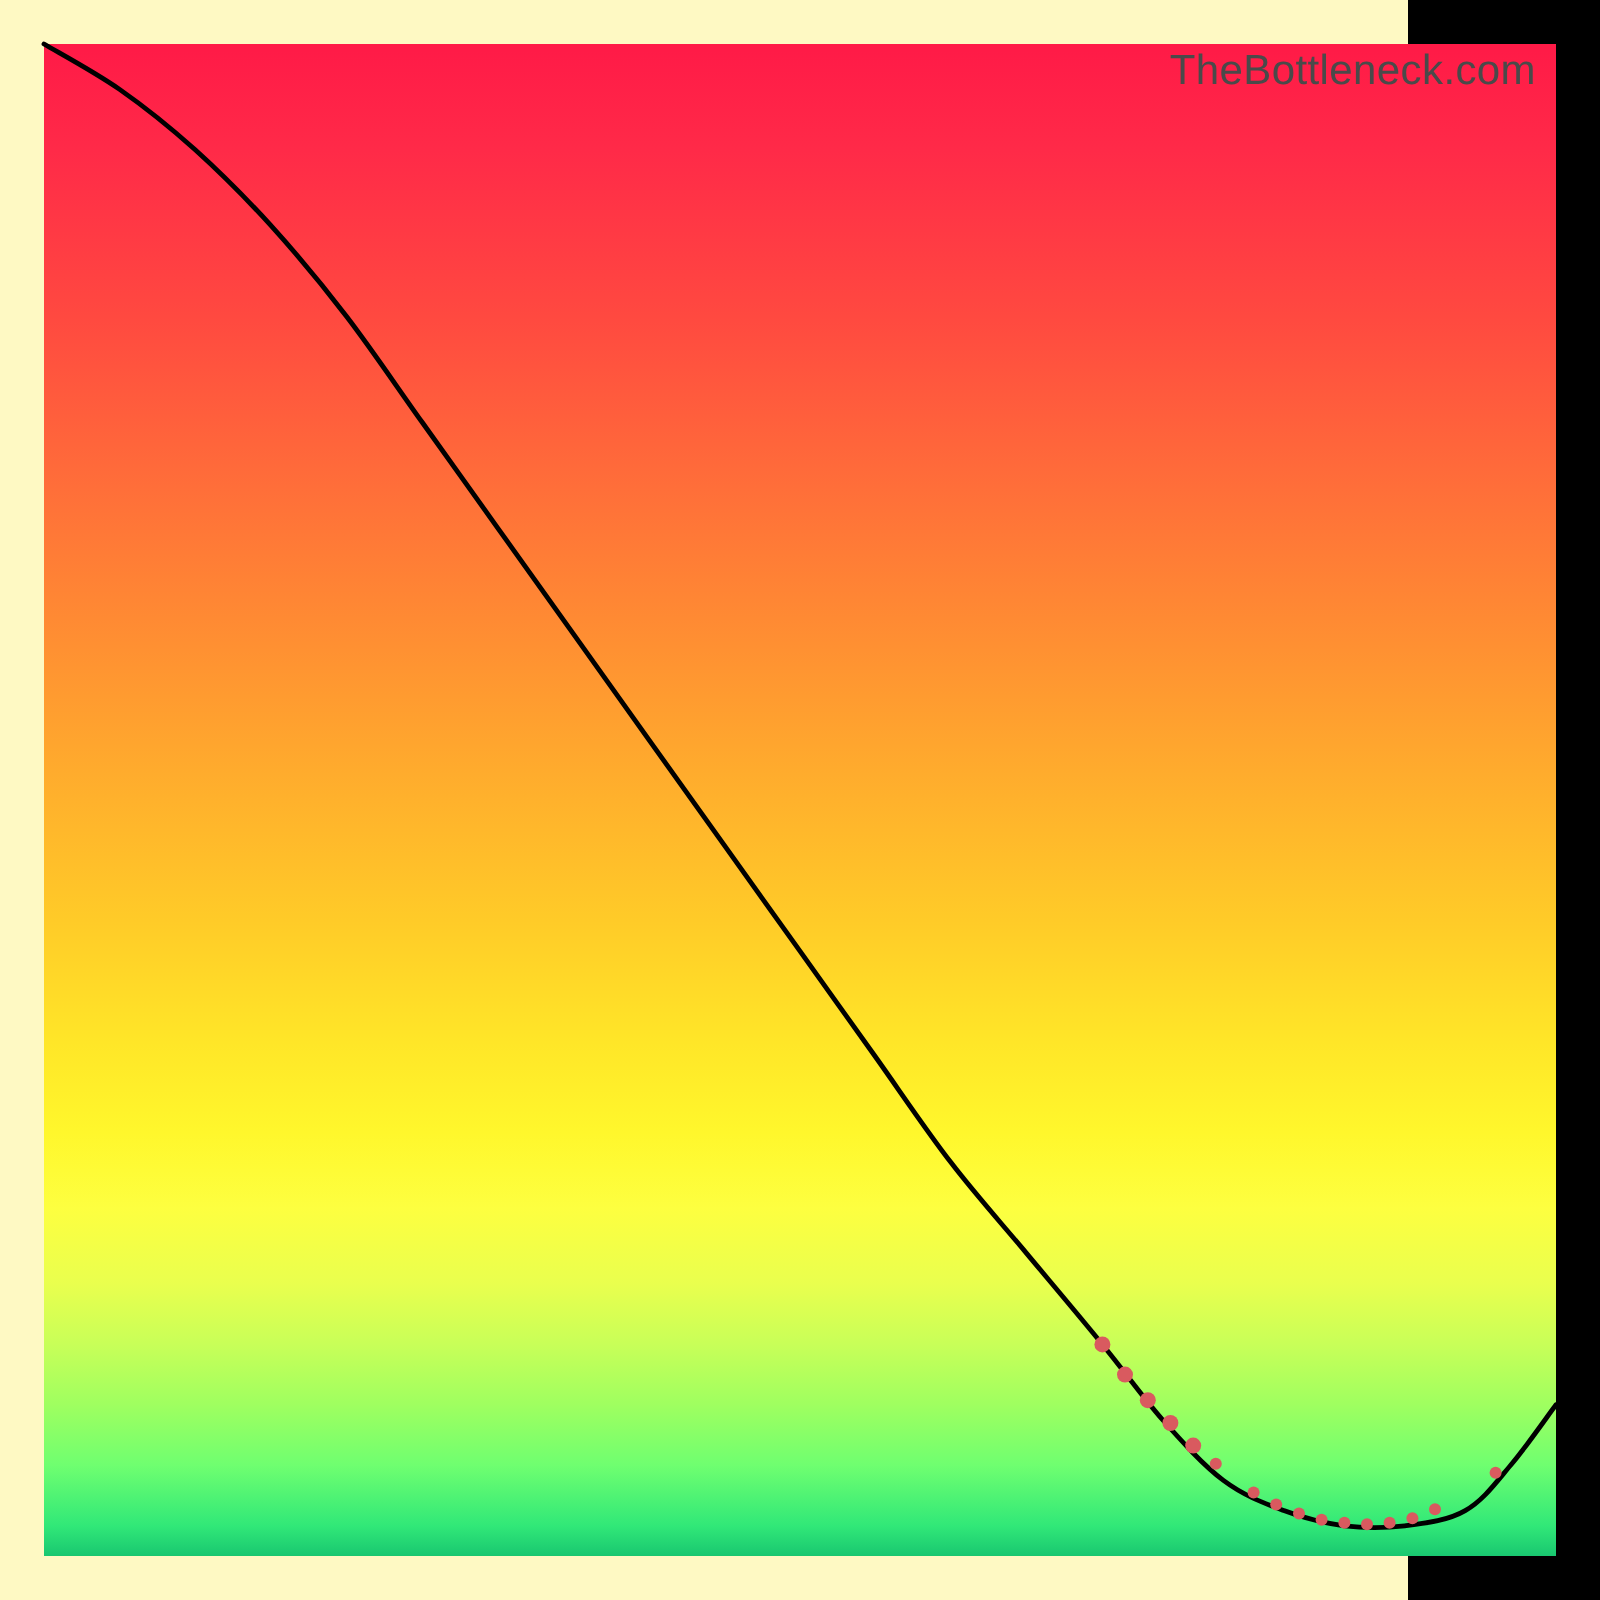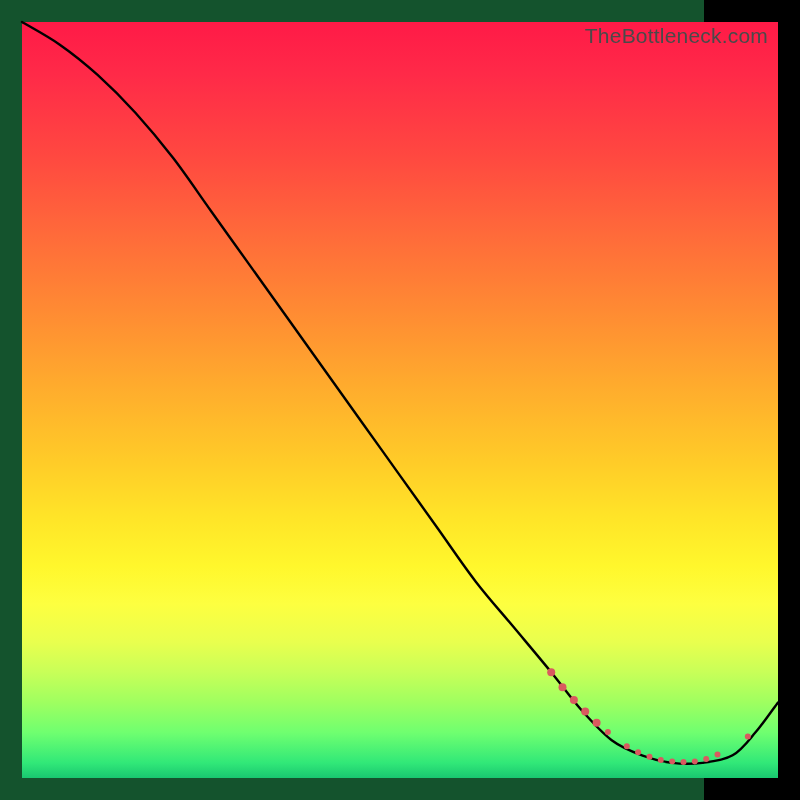--- a/index.html
+++ b/index.html
@@ -8,21 +8,21 @@
     width: 800px;
     height: 800px;
     background: #000;
     overflow: hidden;
     font-family: Arial, Helvetica, sans-serif;
   }
   .frame {
     position: relative;
     width: 704px;
     height: 800px;
-    background: #14532d;
+    background: #fef9c3;
   }
   .plot {
     position: absolute;
     left: 22px;
     top: 22px;
     width: 756px;
     height: 756px;
     background: linear-gradient(
       to bottom,
       #ff1a47 0%,

